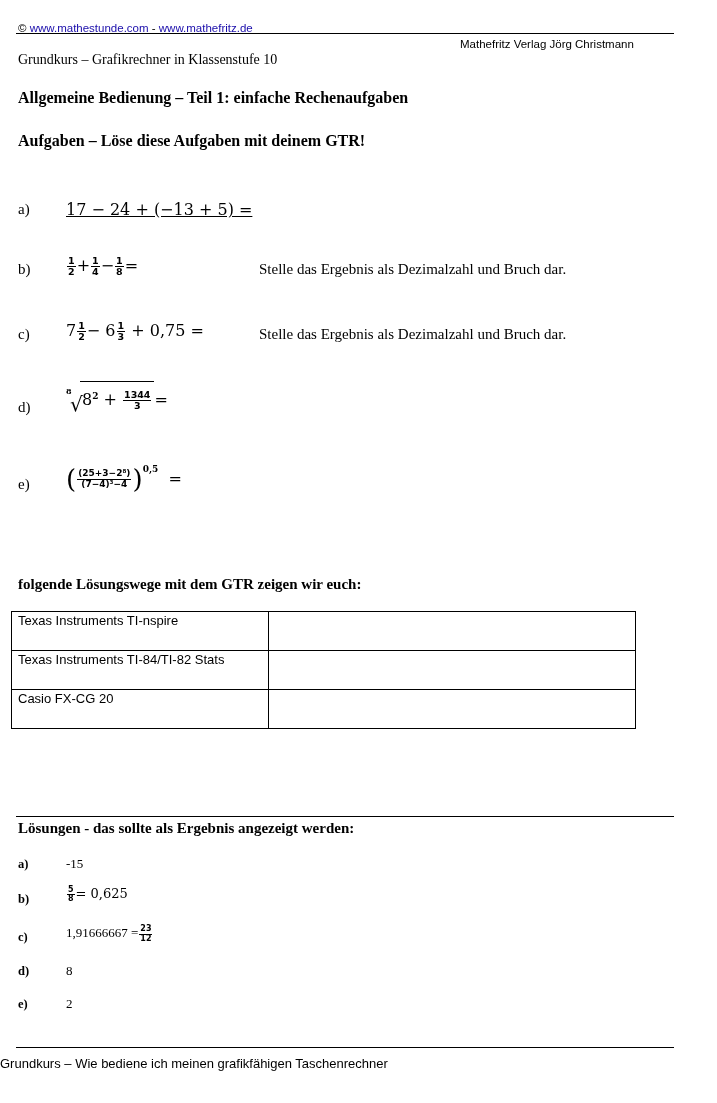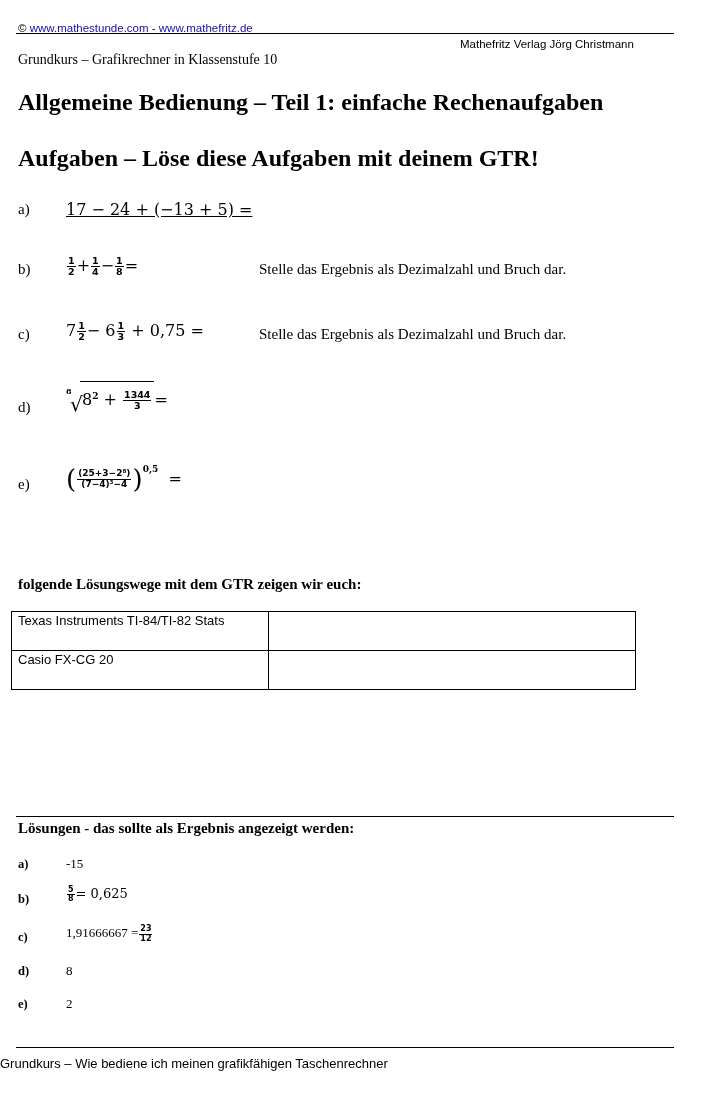--- a/index.html
+++ b/index.html
@@ -4,21 +4,21 @@
 <style>
   html, body { margin:0; padding:0; background:#fff; }
   body { width:717px; height:1103px; position:relative; overflow:hidden; color:#000;
          font-family:"Liberation Serif", serif; }
   .abs { position:absolute; }
   .sans { font-family:"Liberation Sans", sans-serif;margin-top:6px; }
   .header { left:18px; top:16px; width:656px; height:16px; font-size:11.5px; }
   .header a { color:#1a0dab; text-decoration:underline; }
   .hline { left:16px; width:658px; border-top:1.3px solid #000; height:0; }
   .course { left:18px; top:52px; font-size:14px; }
-  h1 { margin:0; font-size:24px; font-weight:bold; left:18px; }
+  h1 { margin:0; font-size:16px; font-weight:bold; left:18px; }
   .lbl { left:18px; font-size:15px; }
   .expr { left:66px; font-size:16px; font-family:"DejaVu Serif", serif; }
   .note { left:259px; font-size:15px; }
   .frac { display:inline-flex; flex-direction:column; align-items:center; vertical-align:middle;
           font-size:9.5px; font-weight:bold; line-height:1.05; margin:0 1px; font-family:"DejaVu Sans", sans-serif; }
   .frac .num { border-bottom:1px solid #000; padding:0 1px; }
   .sect { left:18px; font-size:15px; font-weight:bold; }
   table { position:absolute; left:11px; top:611px; border-collapse:collapse; }
   td { border:1px solid #000; height:36px; vertical-align:top; padding:1px 6px; font-size:13px;
        font-family:"Liberation Sans", sans-serif; }
@@ -36,21 +36,21 @@
 
 <div class="abs header sans">
   <span>©</span>
   <a>www.mathestunde.com</a><span> - </span><a>www.mathefritz.de</a>
   <span class="abs" style="left:442px;top:16px;">Mathefritz Verlag Jörg Christmann</span>
 </div>
 <div class="abs hline" style="top:33px;"></div>
 
 <div class="abs course">Grundkurs – Grafikrechner in Klassenstufe 10</div>
 <h1 class="abs" style="top:89px;">Allgemeine Bedienung – Teil 1: einfache Rechenaufgaben</h1>
-<h1 class="abs" style="top:145px;">Aufgaben – Löse diese Aufgaben mit deinem GTR!</h1>
+<h1 class="abs" style="top:132px;">Aufgaben – Löse diese Aufgaben mit deinem GTR!</h1>
 
 <div class="abs lbl" style="top:201px;">a)</div>
 <div class="abs expr" style="top:200px;text-decoration:underline;">17 − 24 + (−13 + 5) =</div>
 
 <div class="abs lbl" style="top:261px;">b)</div>
 <div class="abs expr" style="top:256px;">
   <span class="frac">
       <span class="num">1</span>
       <span>2</span>
     </span>+<span class="frac">
@@ -87,20 +87,24 @@
 <div class="abs expr" style="top:464px;">
   <span style="font-size:26px;vertical-align:middle;">(</span><span class="frac" style="font-size:9px;">
       <span class="num">(25+3−2⁸)</span>
       <span>(7−4)³−4</span>
     </span><span style="font-size:26px;vertical-align:middle;">)</span><span class="sup" style="vertical-align:top;">0,5</span> &nbsp;=
 </div>
 
 <div class="abs sect" style="top:576px;">folgende Lösungswege mit dem GTR zeigen wir euch:</div>
 <table>
   <tbody>
+      <tr>
+        <td class="c1">Texas Instruments TI-nspire</td>
+        <td class="c2"></td>
+      </tr>
   <tr>
         <td class="c1">Texas Instruments TI-84/TI-82 Stats</td>
         <td class="c2"></td>
       </tr>
   <tr>
         <td class="c1">Casio FX-CG 20</td>
         <td class="c2"></td>
       </tr>
 </tbody>
   </table>

